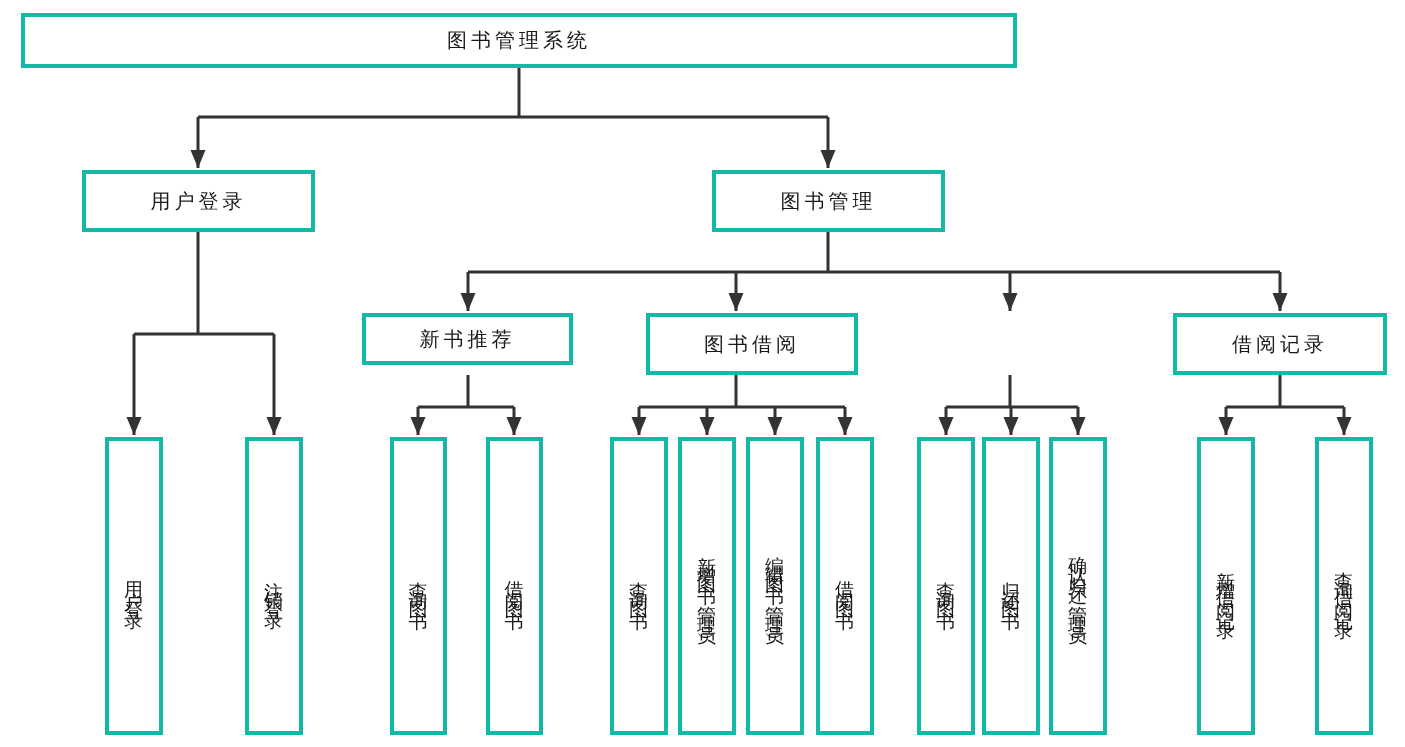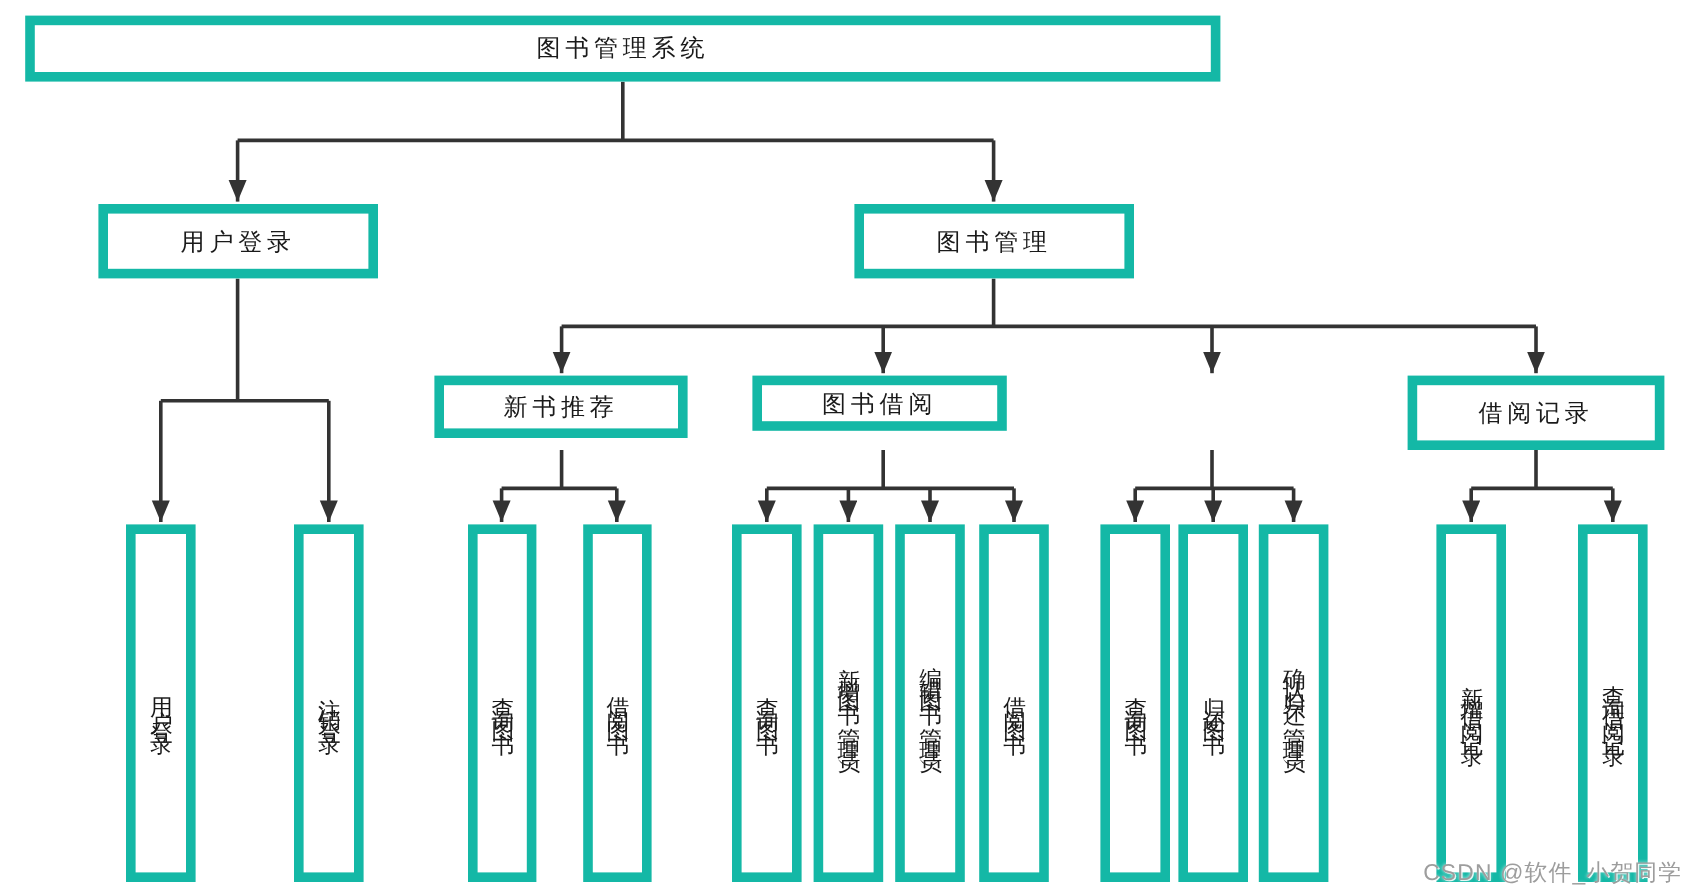--- a/index.html
+++ b/index.html
@@ -3,21 +3,21 @@
 <meta charset="utf-8">
 <style>
   html,body{margin:0;padding:0;background:#ffffff;}
   .canvas{
     position:relative;width:1405px;height:747px;background:#ffffff;overflow:hidden;
     font-family:"Liberation Sans","DejaVu Sans",sans-serif;color:#1a1a1a;
   }
   .connectors{position:absolute;left:0;top:0;width:1405px;height:747px;}
   .node{
     position:absolute;box-sizing:border-box;background:#ffffff;
-    border:8px solid #14b8a6;display:flex;align-items:center;justify-content:center;
+    border:4px solid #14b8a6;display:flex;align-items:center;justify-content:center;
     text-align:center;
   }
   .h{font-size:20px;letter-spacing:4px;}
   .v{
     writing-mode:vertical-rl;text-orientation:mixed;
     font-size:19px;letter-spacing:10px;line-height:1;
   }
   .watermark{
     position:absolute;left:1186px;top:714px;
     font-size:19px;letter-spacing:1px;color:#9d9d9d;
@@ -67,35 +67,34 @@
       <line x1="1344" y1="407" x2="1344" y2="435" marker-end="url(#ah)"></line>
     </g>
   </svg>
 
   <div class="node h" style="left:21px;top:13px;width:996px;height:55px">图书管理系统</div>
 
   <div class="node h" style="left:82px;top:170px;width:233px;height:62px">用户登录</div>
   <div class="node h" style="left:712px;top:170px;width:233px;height:62px">图书管理</div>
 
   <div class="node h" style="left:362px;top:313px;width:211px;height:52px">新书推荐</div>
-  <div class="node h" style="left:627px;top:313px;width:212px;height:46px">图书借阅</div>
+  <div class="node h" style="left:646px;top:313px;width:212px;height:62px">图书借阅</div>
   <div class="node h" style="left:1173px;top:313px;width:214px;height:62px">借阅记录</div>
 
   <div class="node v" style="left:105px;top:437px;width:58px;height:298px">用户登录</div>
   <div class="node v" style="left:245px;top:437px;width:58px;height:298px">注销登录</div>
 
   <div class="node v" style="left:390px;top:437px;width:57px;height:298px">查询图书</div>
   <div class="node v" style="left:486px;top:437px;width:57px;height:298px">借阅图书</div>
 
   <div class="node v" style="left:610px;top:437px;width:58px;height:298px">查询图书</div>
   <div class="node v" style="left:678px;top:437px;width:58px;height:298px">新增图书（管理员）</div>
   <div class="node v" style="left:746px;top:437px;width:58px;height:298px">编辑图书（管理员）</div>
   <div class="node v" style="left:816px;top:437px;width:58px;height:298px">借阅图书</div>
 
   <div class="node v" style="left:917px;top:437px;width:58px;height:298px">查询图书</div>
   <div class="node v" style="left:982px;top:437px;width:58px;height:298px">归还图书</div>
   <div class="node v" style="left:1049px;top:437px;width:58px;height:298px">确认归还（管理员）</div>
 
   <div class="node v" style="left:1197px;top:437px;width:58px;height:298px">新增借阅记录</div>
   <div class="node v" style="left:1315px;top:437px;width:58px;height:298px">查询借阅记录</div>
 
-  <div class="watermark">CSDN @软件_小贺同学</div>
 </div>
 
 </body></html>

